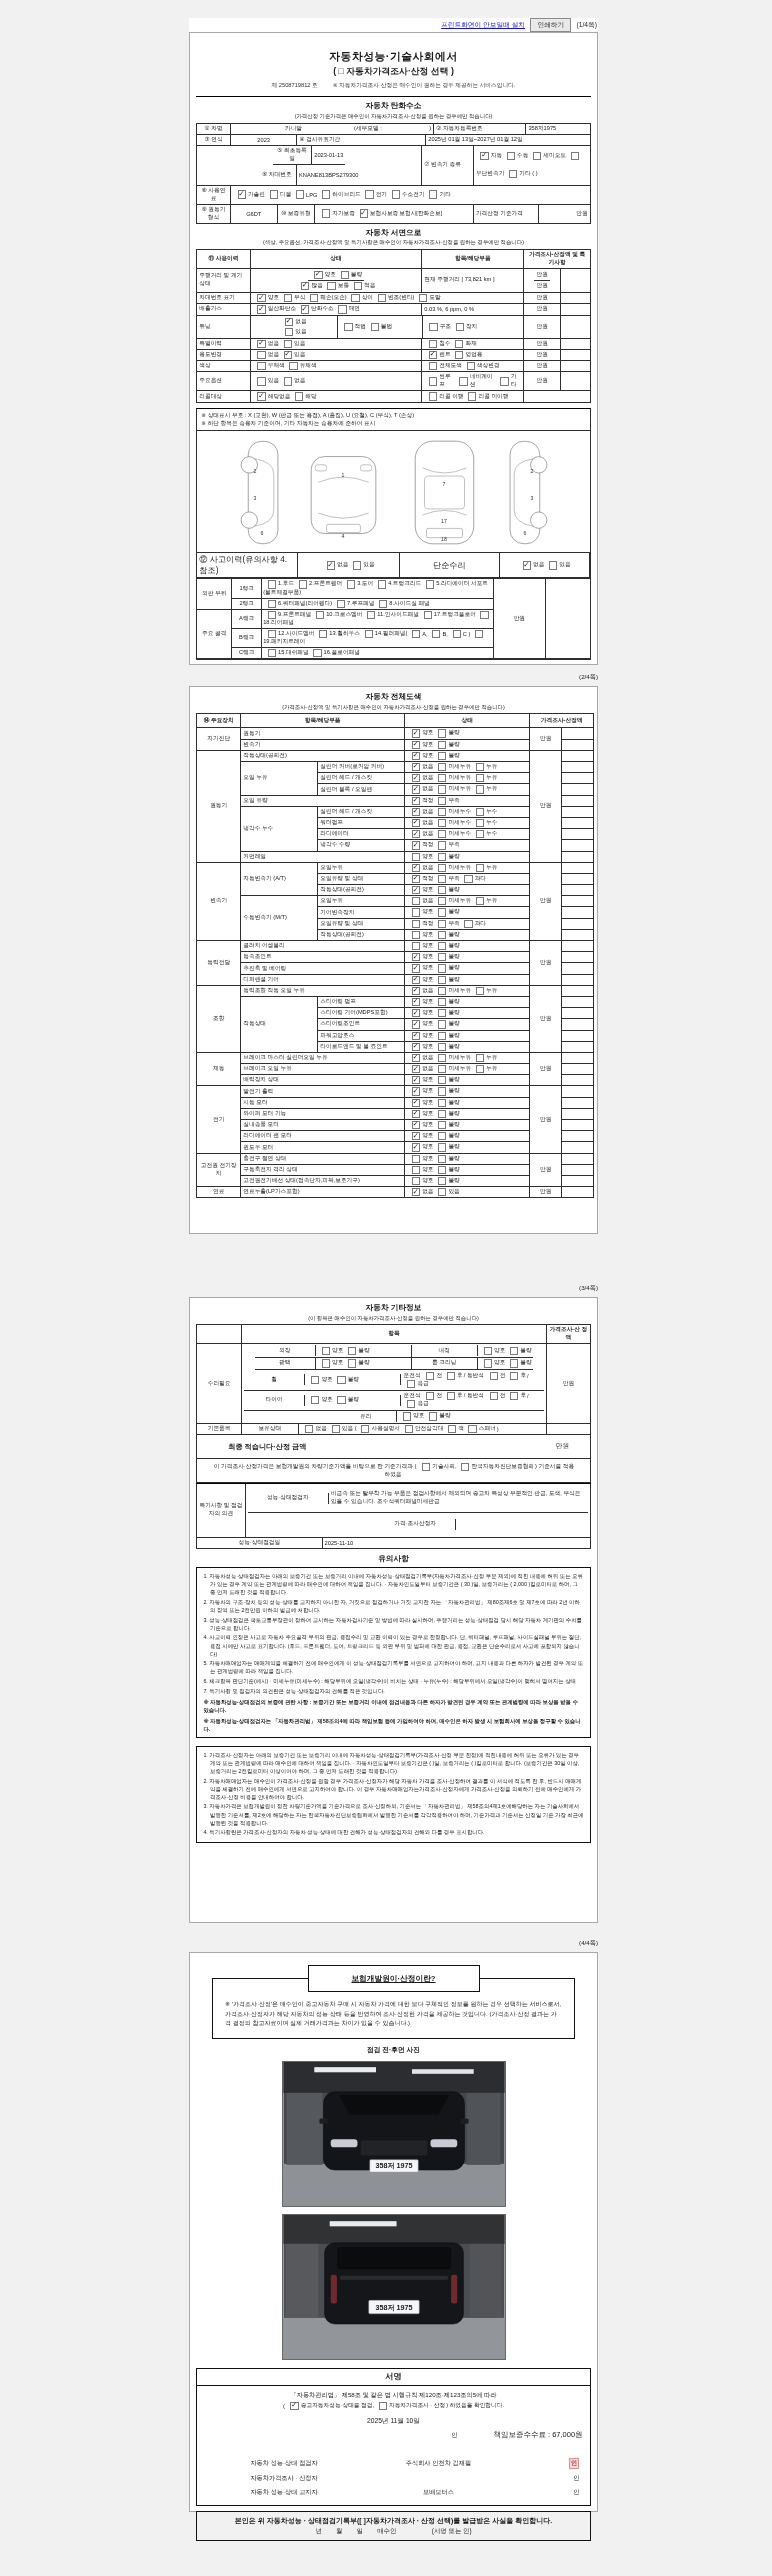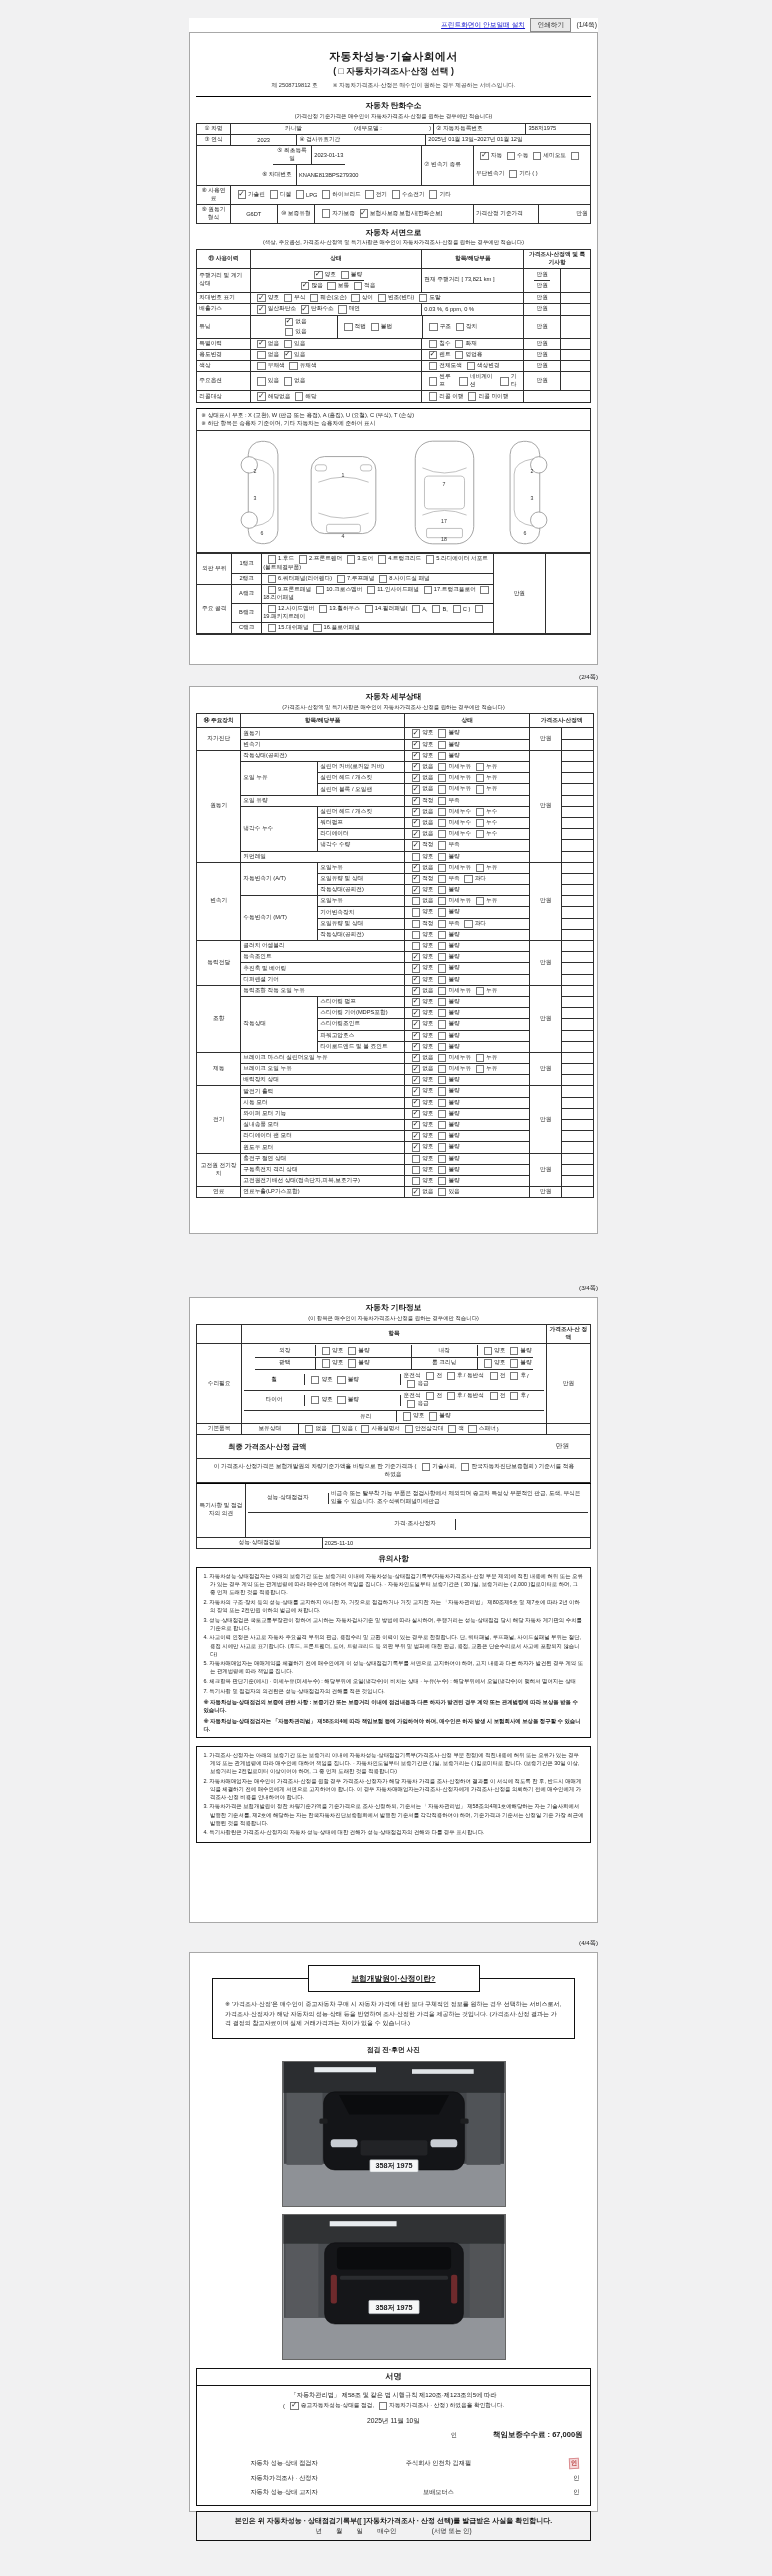--- a/index.html
+++ b/index.html
@@ -60,21 +60,21 @@
   .photo{display:block;margin:6.2px auto 0;border:0.5px solid #666}
   .sign-box{border:1px solid #111;border-top:none;padding:5.2px 7.2px 4.1px;font-size:6.2px}
   .sign-title{font-size:8.2px;font-weight:bold;text-align:center;border:1px solid #111;border-bottom:1px solid #111;padding:2.6px 0;margin-top:8.2px}
   .sig-row{display:flex;align-items:center;margin:4.6px 0}
   .sig-role{width:129px;padding-left:46px;box-sizing:border-box}
   .sig-name{flex:1;text-align:center}
   .sig-seal{width:36px;text-align:right;padding-right:3.1px}
   .stamp{display:inline-block;color:#b43434;background:rgba(236,170,175,.45);border:0.5px solid rgba(200,90,95,.6);font-weight:bold;padding:0 1px;transform:rotate(-2deg)}
   .confirm{border:1px solid #111;border-top:1px solid #111;margin-top:5.2px;padding:3.1px 0 4.1px;text-align:center}
   .confirm b{font-size:7px}
-  .fee{font-weight:bold;font-size:7.5px}
+  .fee{font-weight:normal;font-size:7.5px}
 </style>
 </head>
 <body>
 
 <div class="toolbar">
   <a href="#" class="install-link">프린트화면이 안보일때 설치</a>
   <button class="print-btn">인쇄하기</button>
   <span style="font-size:6.7px">(1/4쪽)</span>
 </div>
 
@@ -385,20 +385,36 @@
       <span class="dg-num" style="left: 50%; top: 42%;">7</span><span class="dg-num" style="left: 50%; top: 76%;">17</span><span class="dg-num" style="left: 50%; top: 92%;">18</span></div>
       <div class="dgm" style="width:44px;height:109px">
         <svg width="44" height="109" viewBox="0 0 86 212">
           <rect class="oln" x="6" y="6" width="58" height="200" rx="26"></rect>
           <circle class="oln" cx="62" cy="52" r="16"></circle>
           <circle class="oln" cx="62" cy="160" r="16"></circle>
           <path class="oln2" d="M52 40 Q14 46 14 70 L14 140 Q14 166 52 172"></path>
         </svg>
       <span class="dg-num" style="left: 58%; top: 30%;">2</span><span class="dg-num" style="left: 58%; top: 55%;">3</span><span class="dg-num" style="left: 42%; top: 87%;">6</span></div>
     </div>
+    <div class="fr" style="border-left:none">
+      <div style="width:102px;border-left:none">⑫ 사고이력(유의사항 4.참조)</div>
+      <div class="tc" style="width:103px">
+          <span class="cb on"></span>
+          <span class="cl">없음</span>
+          <span class="cb"></span>
+          <span class="cl">있음</span>
+        </div>
+      <div class="tc" style="width:101px">단순수리</div>
+      <div class="tc" style="width:91px">
+          <span class="cb on"></span>
+          <span class="cl">없음</span>
+          <span class="cb"></span>
+          <span class="cl">있음</span>
+        </div>
+    </div>
     <table style="border-collapse:collapse;width:100%">
       <tbody>
           <tr>
         <td rowspan="2" style="border:0.5px solid #2f2f2f;border-left:none;width:32px;text-align:center;font-size:5.7px">외판 부위</td>
         <td style="border:0.5px solid #2f2f2f;width:27px;text-align:center;font-size:5.7px">1랭크</td>
         <td style="border:0.5px solid #2f2f2f;font-size:5.7px;padding:1px"><span class="cb"></span><span class="cl">1.후드</span><span class="cb"></span><span class="cl">2.프론트휀더</span><span class="cb"></span><span class="cl">3.도어</span><span class="cb"></span><span class="cl">4.트렁크리드</span><span class="cb"></span><span class="cl">5.라디에이터 서포트(볼트체결부품)</span></td>
         <td rowspan="5" style="border:0.5px solid #2f2f2f;width:49px;text-align:center;font-size:5.7px">만원</td>
         <td rowspan="5" style="border:0.5px solid #2f2f2f;border-right:none;width:42px"></td>
       </tr>
       <tr>
@@ -418,21 +434,21 @@
         <td style="border:0.5px solid #2f2f2f;text-align:center;font-size:5.7px">C랭크</td>
         <td style="border:0.5px solid #2f2f2f;font-size:5.7px;padding:1px"><span class="cb"></span><span class="cl">15.대쉬패널</span><span class="cb"></span><span class="cl">16.플로어패널</span></td>
       </tr>
     </tbody>
       </table>
   </div>
 </div>
 
 <div class="pagemark" style="top:673px">(2/4쪽)</div>
 <div class="page" style="top:686px;height:548px">
-  <div class="sect-title" style="margin-top:5.2px">자동차 세부상태</div>
+  <div class="sect-title" style="margin-top:5.2px">자동차 전체도색</div>
   <div class="sect-note">(가격조사·산정액 및 특기사항은 매수인이 자동차가격조사·산정을 원하는 경우에만 적습니다)</div>
   <table class="dt">
     <colgroup>
         <col style="width:44px">
         <col style="width:77px">
         <col style="width:87px">
         <col style="width:125px">
         <col style="width:32px">
         <col style="width:32px">
       </colgroup>
@@ -742,21 +758,21 @@
           <span class="cl">잭</span>
           <span class="cb"></span>
           <span class="cl">스패너</span>
           <span class="ct">)</span>
         </div>
       <div style="width:44px"></div>
     </div>
   </div>
 
   <div class="fr" style="border:0.5px solid #2f2f2f;border-top:none;min-height:23px">
-    <div style="width:155px;border:none;font-weight:bold;font-size:7.2px;padding-left:31px">최종 가격조사·산정 금액</div>
+    <div style="width:155px;border:none;font-weight:bold;font-size:7.2px;padding-left:31px">최종 적습니다·산정 금액</div>
     <div style="flex:1;border:none;justify-content:center;font-size:6.7px;padding-right:20.6px;justify-content:flex-end">만원</div>
   </div>
   <div style="border:0.5px solid #2f2f2f;border-top:none;text-align:center;font-size:5.7px;padding:3.1px 15.5px"><span class="ct">이 가격조사·산정가격은 보험개발원의 차량기준가액을 바탕으로 한 기준가격과 (</span><span class="cb"></span><span class="cl">기술사회,</span><span class="cb"></span><span class="cl">한국자동차진단보증협회</span><span class="ct">) 기준서를 적용하였음</span></div>
   <div class="tbl" style="border-top:1px solid #000">
     <div class="fr">
       <div class="tc" style="width:49px;white-space:normal">특기사항 및 점검자의 의견</div>
       <div class="stack" style="width:349px">
         <div style="padding:0;display:flex;min-height:27px">
           <div class="tc" style="width:77px;border-right:0.5px solid #2f2f2f;padding:1.5px">성능·상태점검자</div>
           <div style="flex:1;padding:2.1px;align-items:center;display:flex;line-height:1.4">비금속 또는 탈부착 가능 부품은 점검사항에서 제외되며 중고차 특성상 부분적인 판금, 도색, 부식은 있을 수 있습니다. 조수석쿼터패널미세판금</div>

